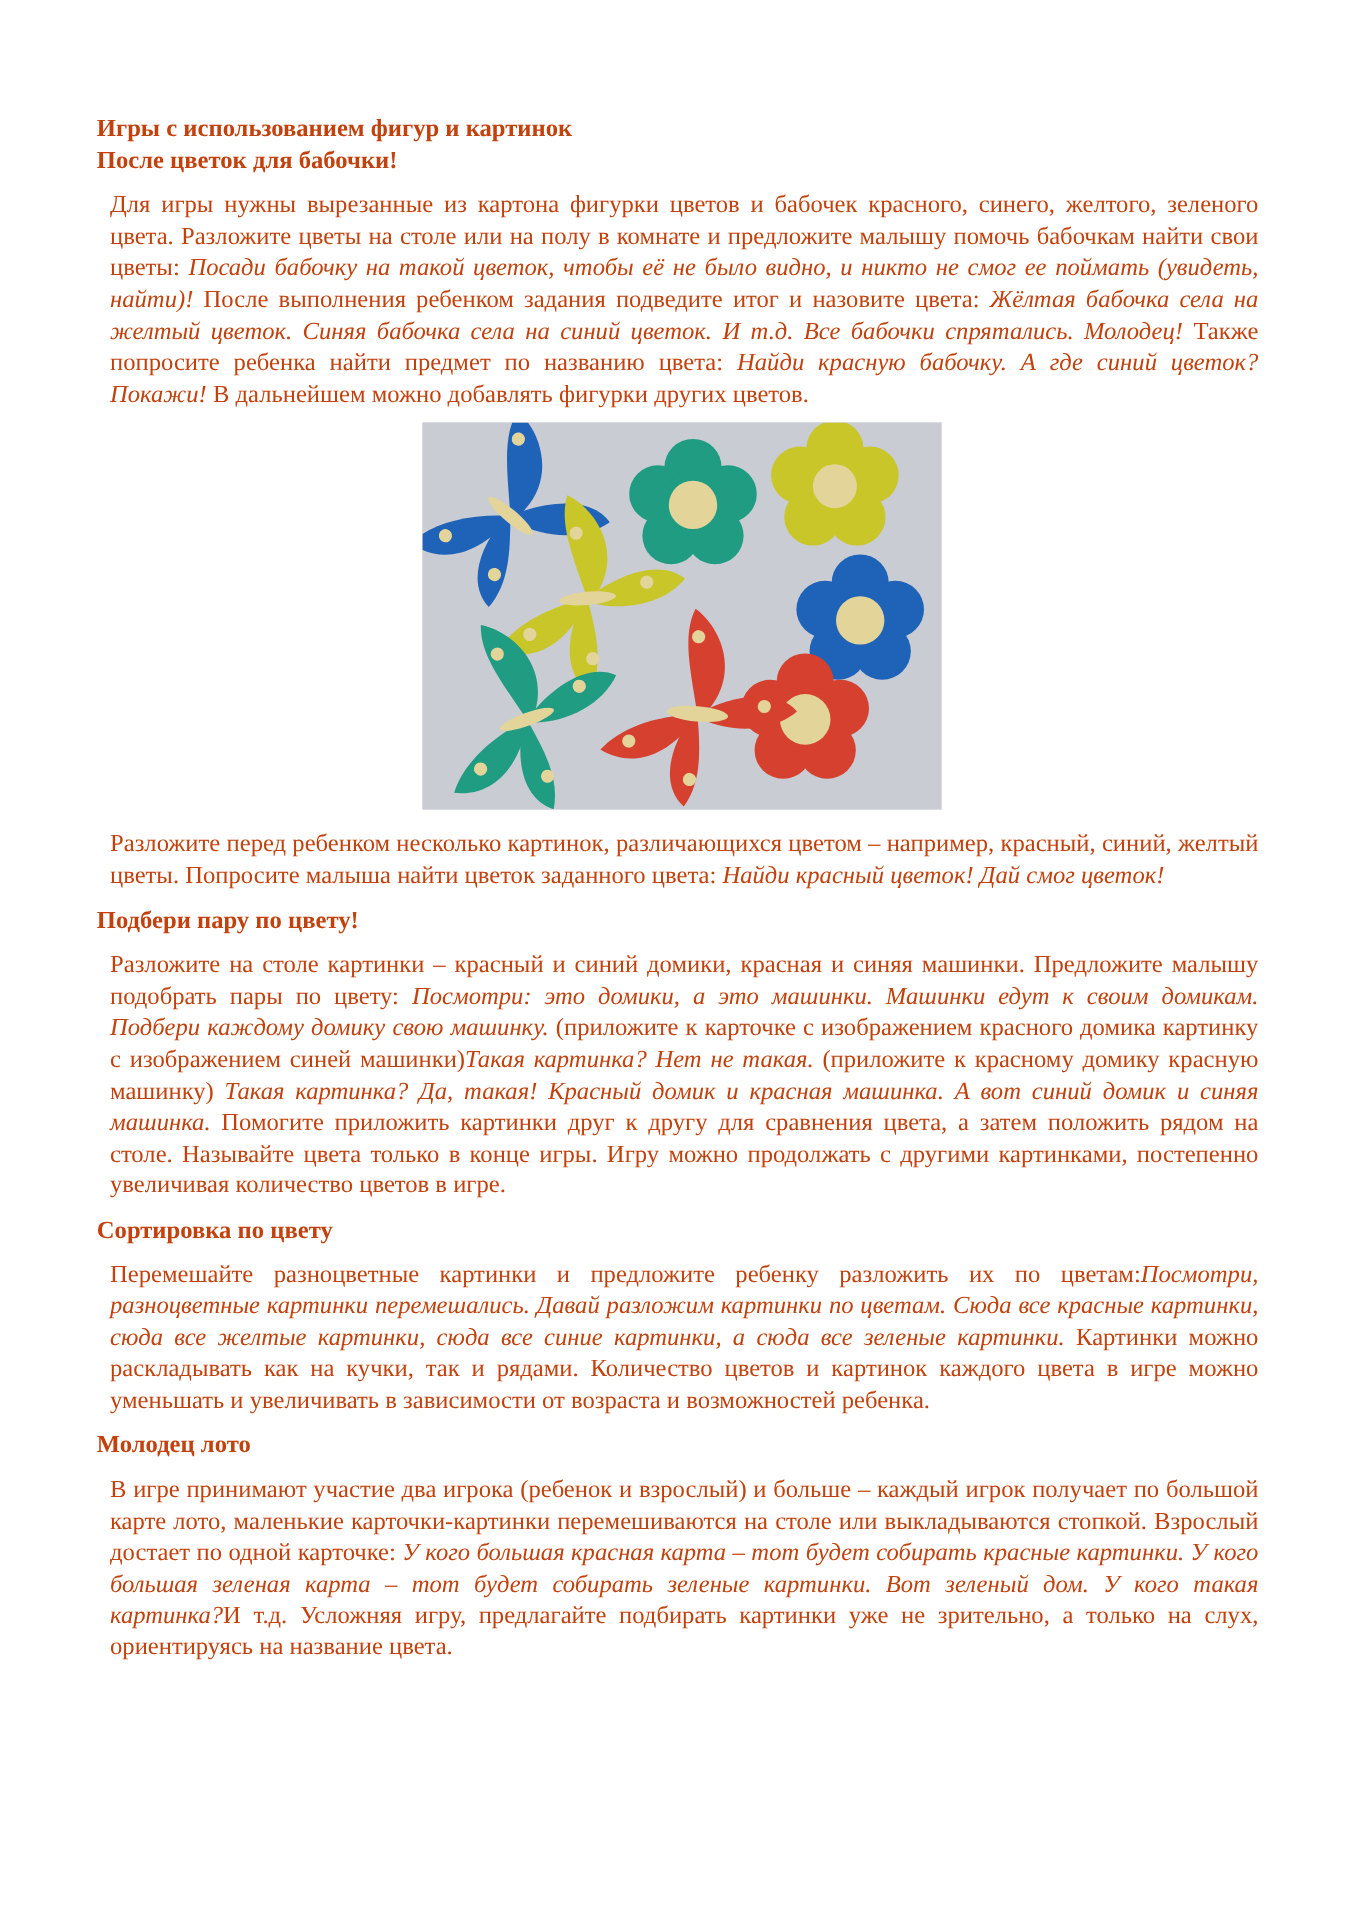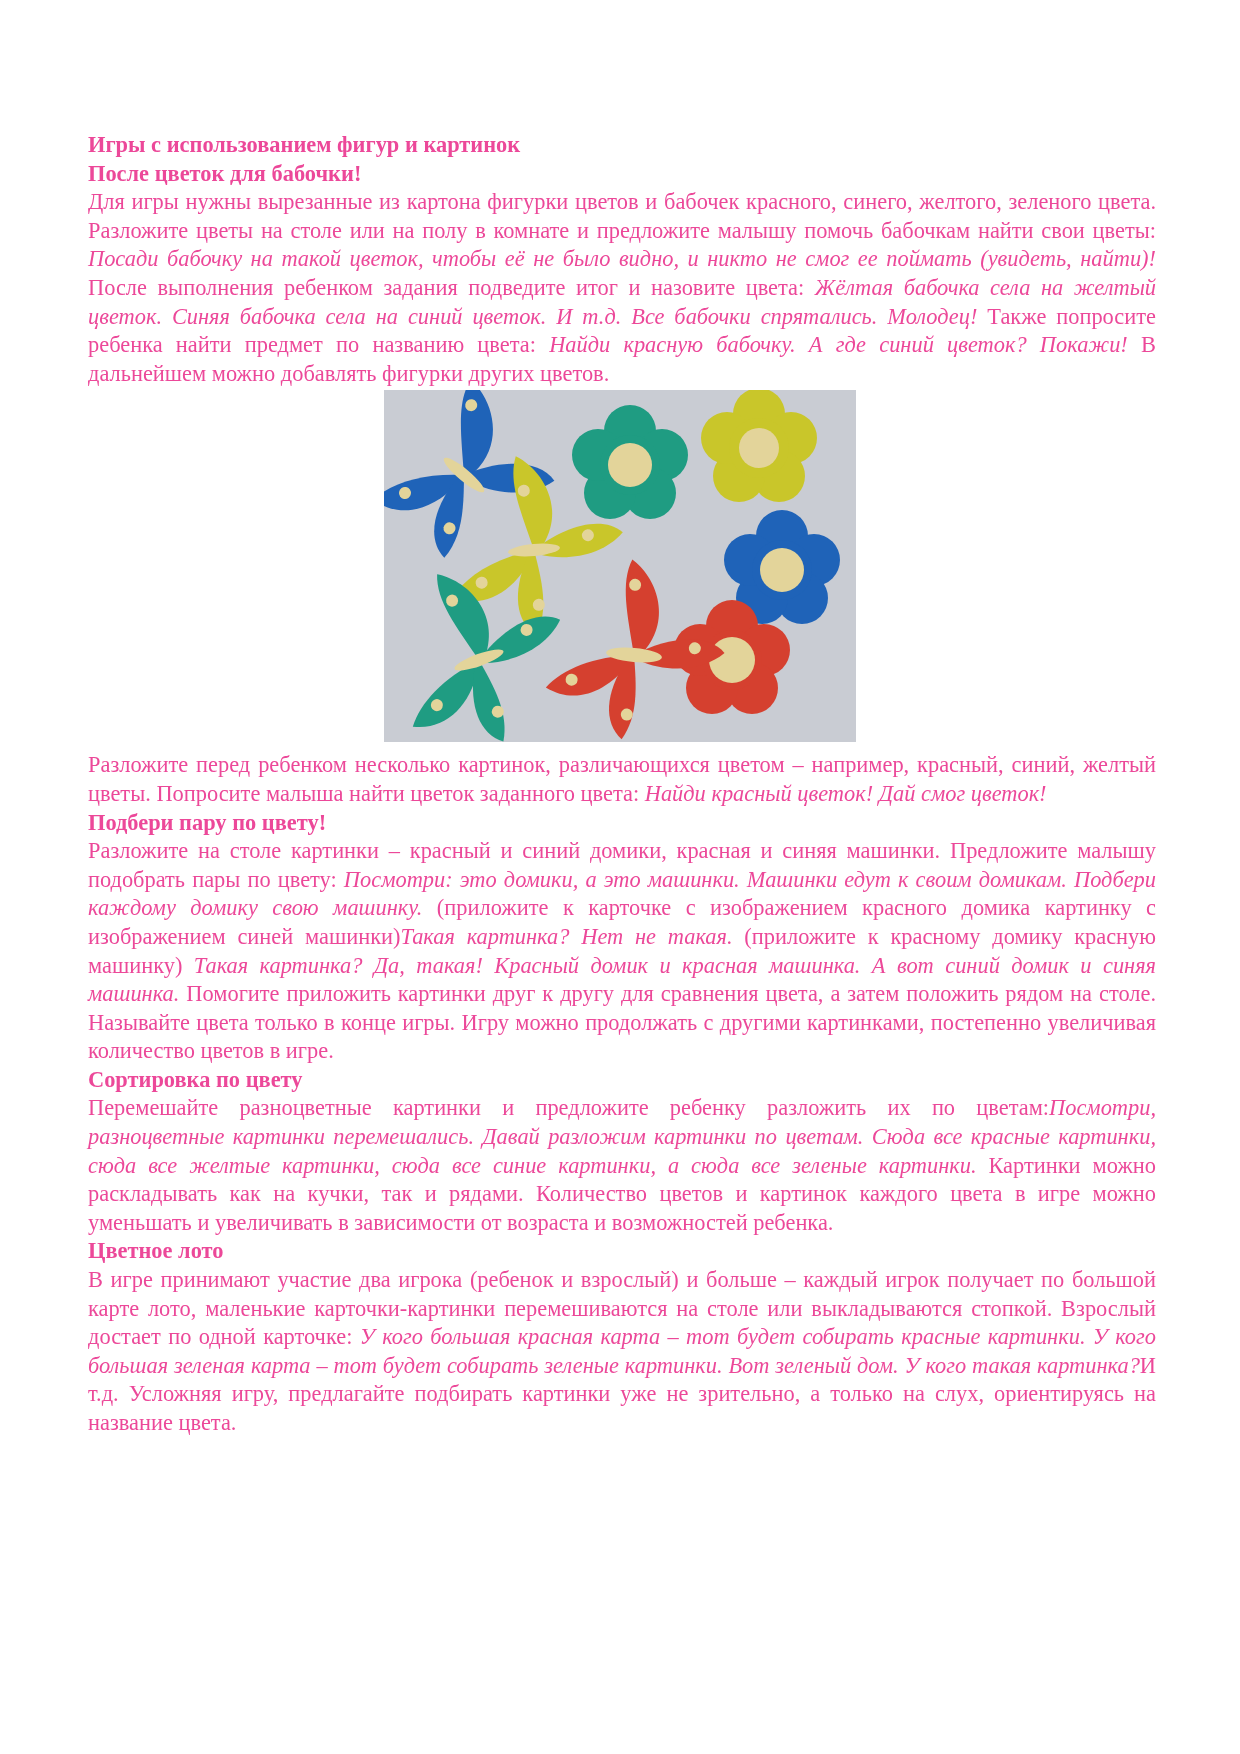--- a/index.html
+++ b/index.html
@@ -1,23 +1,23 @@
 <!DOCTYPE html>
 <html><head>
 <meta charset="utf-8">
 <style>
   html, body { margin: 0; padding: 0; background: #ffffff; }
   body { width: 1240px; height: 1754px; position: relative; overflow: hidden; }
   .page {
-    position: absolute; left: 88px; top: 131px; width: 1068px;
+    position: absolute; left: 88px; top: 103px; width: 1068px;
     font-family: "Liberation Serif", "DejaVu Serif", serif;
-    font-size: 22.4px; line-height: 28.6px; color: #ec4899;
+    font-size: 22.4px; line-height: 28.6px; color: #c2410c;
   }
   .h { font-weight: bold; margin: 0; font-size: 22.4px; line-height: 28.6px; }
-  p { margin: 0; text-align: justify; text-align-last: left; }
+  p { margin: 12px; text-align: justify; text-align-last: left; }
   i { font-style: italic; }
   .figure-wrap { height: 357px; position: relative; margin: 2px 0 4px 0; }
   .figure {
     position: absolute; left: 296px; top: 0; width: 472px; height: 352px;
     background: #c9ccd3; overflow: hidden;
   }
   .figure svg { display: block; width: 100%; height: 100%; }
 </style>
 </head>
 <body>
@@ -103,15 +103,15 @@
   </div>
 
   <p><span>Разложите перед ребенком несколько картинок, различающихся цветом – например, красный, синий, желтый цветы. Попросите малыша найти цветок заданного цвета: </span><i>Найди красный цветок! Дай смог цветок!</i></p>
 
   <div class="h">Подбери пару по цвету!</div>
   <p><span>Разложите на столе картинки – красный и синий домики, красная и синяя машинки. Предложите малышу подобрать пары по цвету: </span><i>Посмотри: это домики, а это машинки. Машинки едут к своим домикам. Подбери каждому домику свою машинку.</i><span> (приложите к карточке с изображением красного домика картинку с изображением синей машинки)</span><i>Такая картинка? Нет не такая.</i><span> (приложите к красному домику красную машинку) </span><i>Такая картинка? Да, такая! Красный домик и красная машинка. А вот синий домик и синяя машинка.</i><span> Помогите приложить картинки друг к другу для сравнения цвета, а затем положить рядом на столе. Называйте цвета только в конце игры. Игру можно продолжать с другими картинками, постепенно увеличивая количество цветов в игре.</span></p>
 
   <div class="h">Сортировка по цвету</div>
   <p><span>Перемешайте разноцветные картинки и предложите ребенку разложить их по цветам:</span><i>Посмотри, разноцветные картинки перемешались. Давай разложим картинки по цветам. Сюда все красные картинки, сюда все желтые картинки, сюда все синие картинки, а сюда все зеленые картинки.</i><span> Картинки можно раскладывать как на кучки, так и рядами. Количество цветов и картинок каждого цвета в игре можно уменьшать и увеличивать в зависимости от возраста и возможностей ребенка.</span></p>
 
-  <div class="h">Цветное лото</div>
+  <div class="h">Молодец лото</div>
   <p><span>В игре принимают участие два игрока (ребенок и взрослый) и больше – каждый игрок получает по большой карте лото, маленькие карточки-картинки перемешиваются на столе или выкладываются стопкой. Взрослый достает по одной карточке: </span><i>У кого большая красная карта – тот будет собирать красные картинки. У кого большая зеленая карта – тот будет собирать зеленые картинки. Вот зеленый дом. У кого такая картинка?</i><span>И т.д. Усложняя игру, предлагайте подбирать картинки уже не зрительно, а только на слух, ориентируясь на название цвета.</span></p>
 </div>
 
 </body></html>

